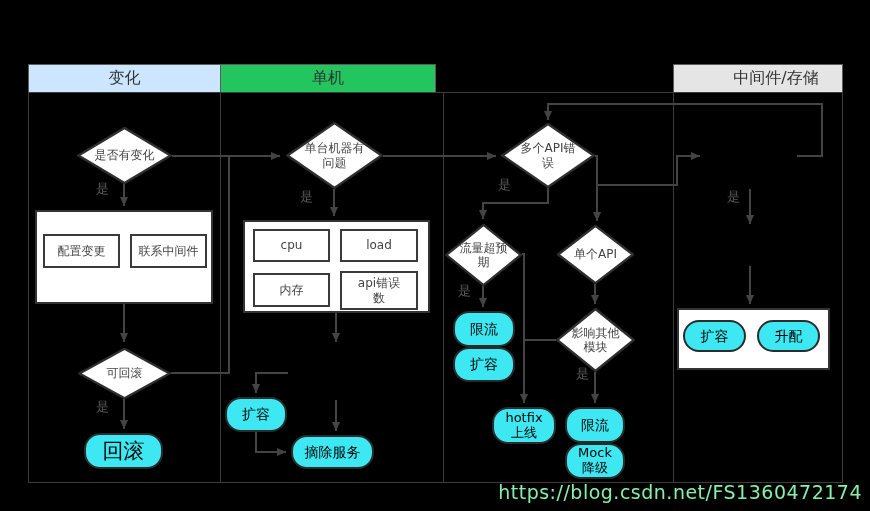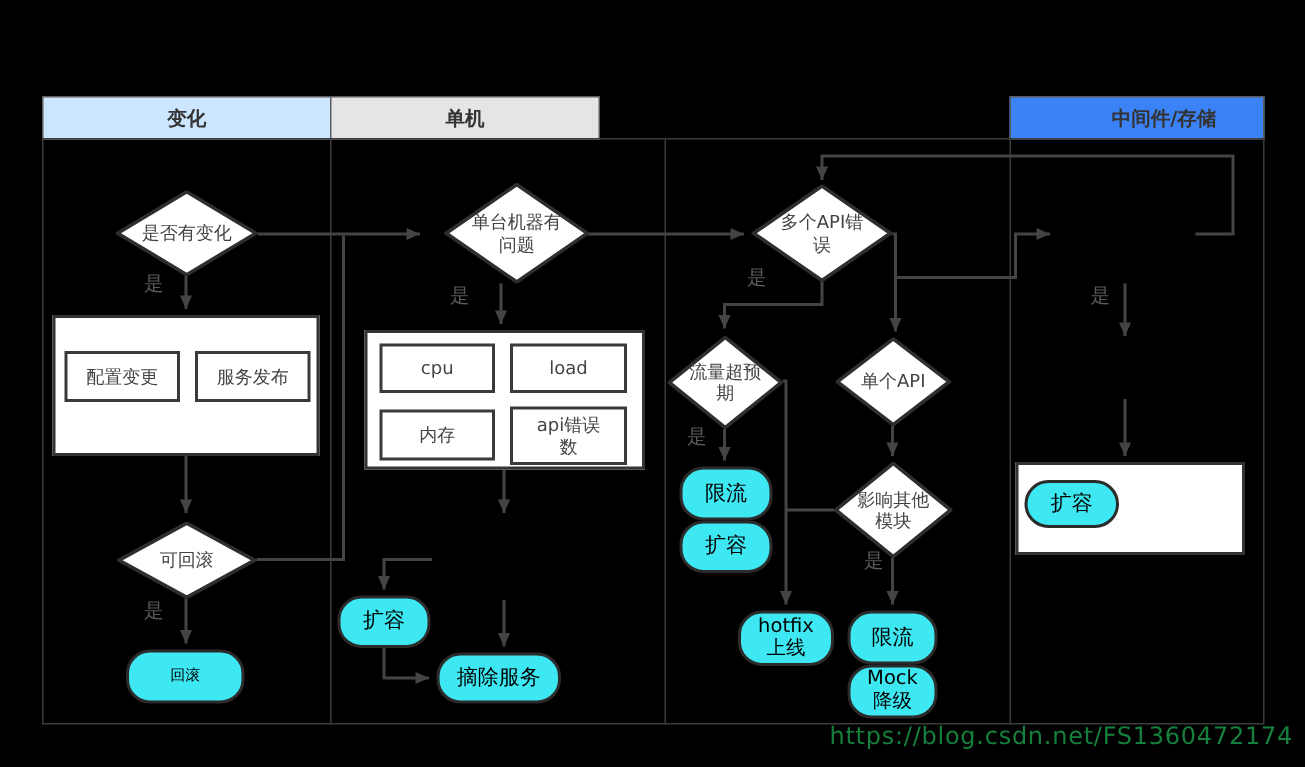--- a/index.html
+++ b/index.html
@@ -3,44 +3,44 @@
 <meta charset="utf-8">
 <style>
   html,body{margin:0;padding:0;background:#000;}
   #canvas{position:relative;width:870px;height:511px;background:#000;overflow:hidden;
           font-family:"DejaVu Sans","Liberation Sans",sans-serif;}
   
   .titlebar{position:absolute;left:28px;top:28px;width:815px;height:36px;background:#FFCCCC;
             border:1px solid #5c5c5c;box-sizing:border-box;display:flex;align-items:center;
             justify-content:center;font-size:14px;color:#333;}
   .lanehead{position:absolute;top:64px;height:29px;border:1px solid #5c5c5c;box-sizing:border-box;
-            display:flex;align-items:center;justify-content:center;font-size:13px;color:#333;font-weight:bold;}
+            display:flex;align-items:center;justify-content:center;font-size:16px;color:#333;}
   .lh1{left:28px;width:193px;background:#CCE6FF;}
-  .lh2{left:220px;width:180px;background:#e5e5e5;}
+  .lh2{left:220px;width:216px;background:#22c55e;}
   .lh3{left:443px;width:231px;background:#FFCCE6;}
-  .lh4{left:673px;width:170px;background:#3b82f6;padding-left:36px;}
+  .lh4{left:673px;width:170px;background:#e5e5e5;padding-left:36px;}
   .bodyframe{position:absolute;left:28px;top:92px;width:815px;height:391px;
              border:1px solid #3c3c3c;box-sizing:border-box;}
   .lanesep{position:absolute;top:93px;height:390px;width:1px;background:#3c3c3c;}
   
   #wires{position:absolute;left:0;top:0;width:870px;height:511px;pointer-events:none;}
   
   .d{position:absolute;display:flex;align-items:center;justify-content:center;z-index:3;}
   .d svg{position:absolute;left:0;top:0;width:100%;height:100%;}
   .d polygon{fill:#fff;stroke:#2e2e2e;stroke-width:2.4;vector-effect:non-scaling-stroke;}
   .dt{position:relative;z-index:1;font-size:12px;color:#444;text-align:center;line-height:1.2;}
   .wcontainer{position:absolute;background:#fff;border:2px solid #333;box-sizing:border-box;z-index:2;}
   .wbox{position:absolute;background:#fff;border:2px solid #3a3a3a;box-sizing:border-box;z-index:3;
         display:flex;align-items:center;justify-content:center;font-size:12px;color:#444;
         text-align:center;line-height:1.2;}
   .cyan{position:absolute;background:#3DE8F2;border:2.5px solid #2b2b2b;border-radius:16px;
         box-sizing:border-box;display:flex;align-items:center;justify-content:center;z-index:3;
         font-size:14px;color:#000000;text-align:center;line-height:1.15;}
   .lbl{position:absolute;font-size:13px;color:#5a5a5a;z-index:2;}
-  .watermark{position:absolute;right:8px;top:481px;font-size:16px;color:#15803d;z-index:5;
+  .watermark{position:absolute;right:8px;top:481px;font-size:19px;color:#86efac;z-index:5;
              letter-spacing:0.5px;}
   .ct{display:inline-block;}
 </style>
 </head>
 <body>
 
 <div id="canvas">
 
   <div class="lanehead lh1">变化</div>
   <div class="lanehead lh2">单机</div>
@@ -85,31 +85,31 @@
 
   <div class="d" style="left:77px;top:127px;width:95px;height:57px">
     <svg viewBox="0 0 100 100" preserveAspectRatio="none">
         <polygon points="50,1.5 98.5,50 50,98.5 1.5,50"></polygon>
       </svg>
     <span class="dt" style="max-width:80px">是否有变化</span>
   </div>
   <span class="lbl" style="left:96px;top:180px">是</span>
   <div class="wcontainer" style="left:35px;top:210px;width:178px;height:94px"></div>
   <div class="wbox" style="left:43px;top:234px;width:77px;height:34px">配置变更</div>
-  <div class="wbox" style="left:130px;top:234px;width:77px;height:34px">服务发布</div>
+  <div class="wbox" style="left:130px;top:234px;width:77px;height:34px">联系中间件</div>
   <div class="d" style="left:78px;top:348px;width:93px;height:51px">
     <svg viewBox="0 0 100 100" preserveAspectRatio="none">
         <polygon points="50,1.5 98.5,50 50,98.5 1.5,50"></polygon>
       </svg>
     <span class="dt" style="max-width:80px">可回滚</span>
   </div>
   <span class="lbl" style="left:96px;top:398px">是</span>
-  <div class="cyan" style="left:84px;top:433px;width:79px;height:36px;font-size:10px">回滚</div>
+  <div class="cyan" style="left:84px;top:433px;width:79px;height:36px;font-size:21px">回滚</div>
 
-  <div class="d" style="left:296px;top:122px;width:97px;height:67px">
+  <div class="d" style="left:286px;top:122px;width:97px;height:67px">
     <svg viewBox="0 0 100 100" preserveAspectRatio="none">
         <polygon points="50,1.5 98.5,50 50,98.5 1.5,50"></polygon>
       </svg>
     <span class="dt" style="max-width:64px">单台机器有问题</span>
   </div>
   <span class="lbl" style="left:300px;top:188px">是</span>
   <div class="wcontainer" style="left:243px;top:220px;width:187px;height:93px"></div>
   <div class="wbox" style="left:253px;top:229px;width:77px;height:33px">cpu</div>
   <div class="wbox" style="left:340px;top:229px;width:78px;height:33px">load</div>
   <div class="wbox" style="left:253px;top:273px;width:77px;height:34px">内存</div>
@@ -152,15 +152,16 @@
       <span class="ct" style="max-width:44px">hotfix上线</span>
     </div>
   <div class="cyan" style="left:565px;top:407px;width:60px;height:36px">限流</div>
   <div class="cyan" style="left:565px;top:443px;width:60px;height:36px;font-size:13px">
       <span class="ct" style="max-width:40px">Mock降级</span>
     </div>
 
   <span class="lbl" style="left:727px;top:188px">是</span>
   <div class="wcontainer" style="left:677px;top:308px;width:153px;height:62px"></div>
   <div class="cyan" style="left:683px;top:320px;width:63px;height:32px">扩容</div>
+  <div class="cyan" style="left:757px;top:320px;width:63px;height:32px">升配</div>
 
   <div class="watermark">https://blog.csdn.net/FS1360472174</div>
 </div>
 
 </body></html>

